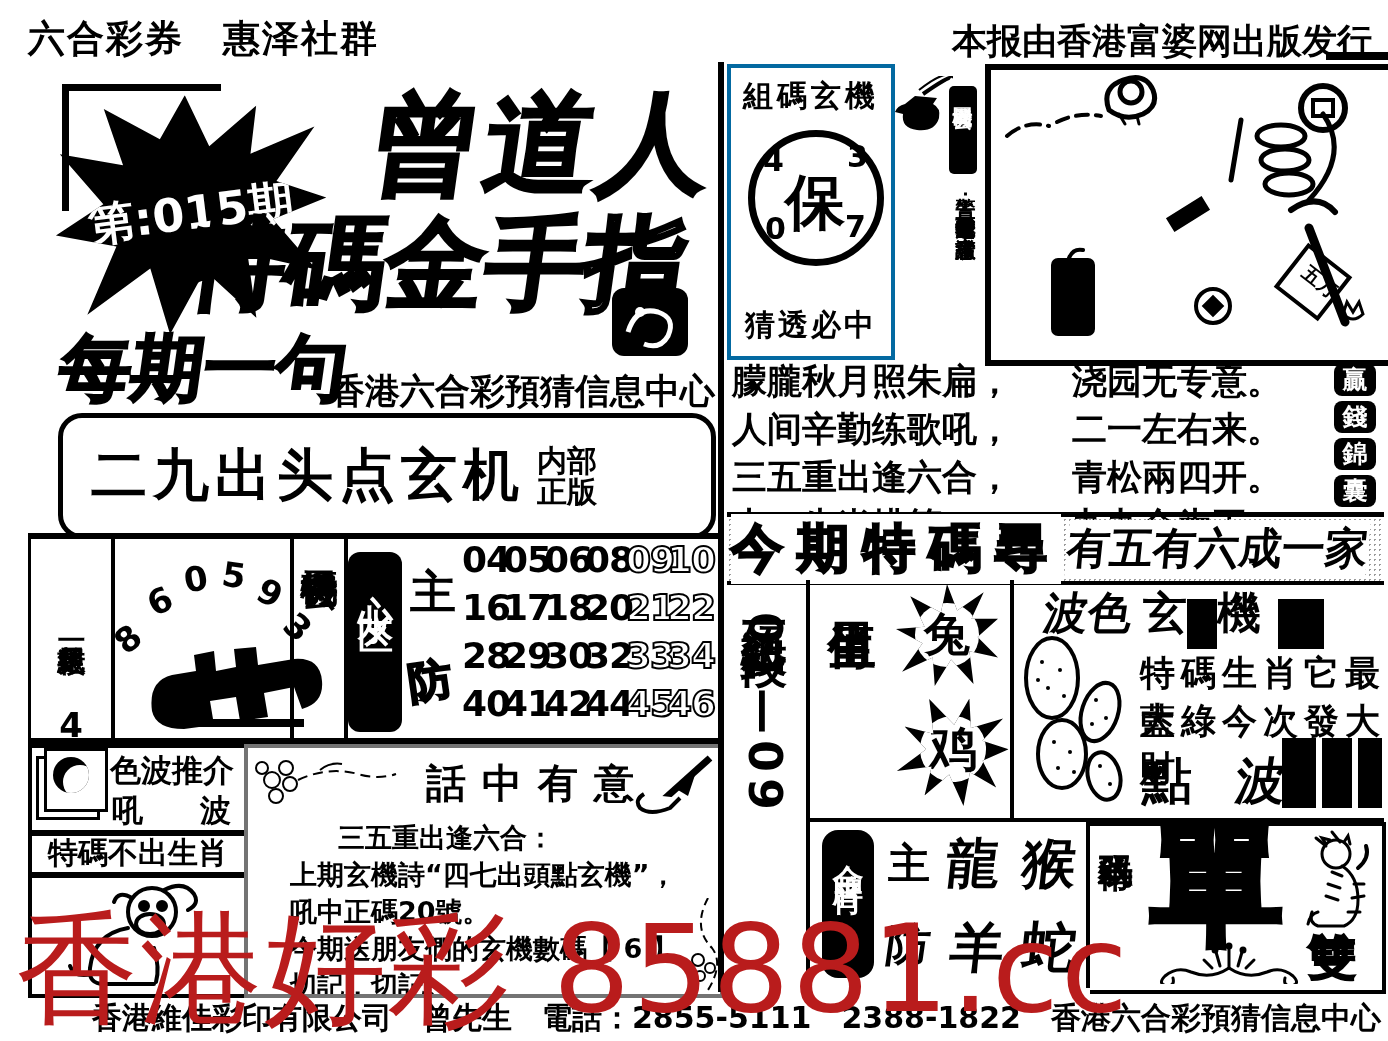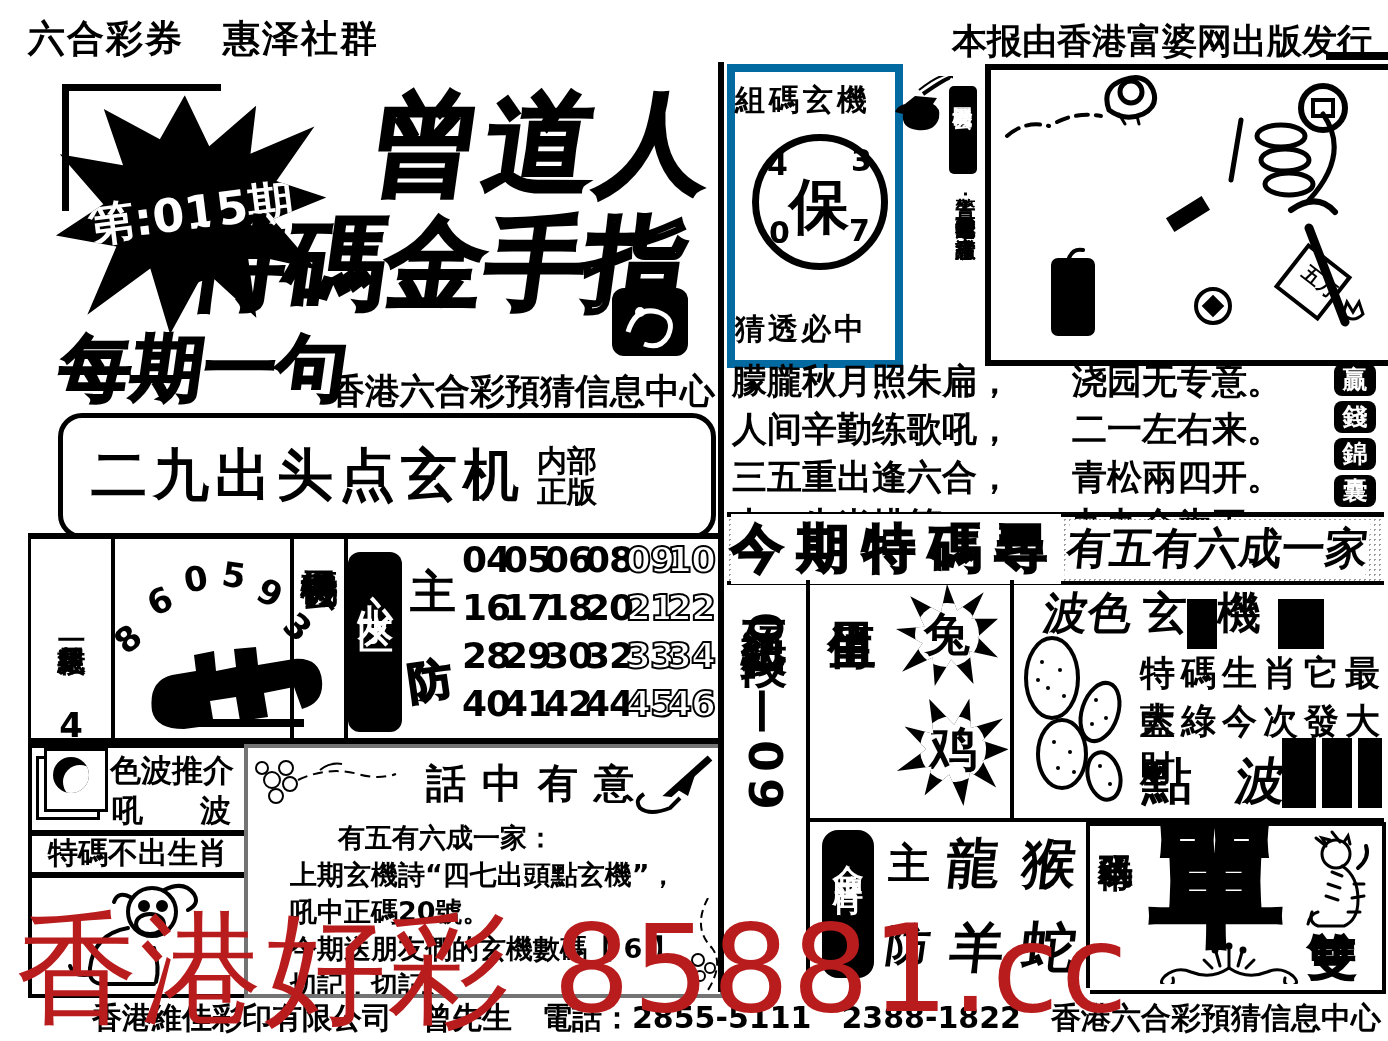--- a/index.html
+++ b/index.html
@@ -153,39 +153,39 @@
         <path d="M70 20 q10 -8 22 -6"></path>
       </g>
     </svg>
     <svg class="ab" style="left:382px;top:4px;" width="86" height="66" viewBox="0 0 86 66">
       <line x1="22" y1="58" x2="80" y2="6" stroke="#000" stroke-width="7"></line>
       <path d="M48 38 L66 20 L58 44 Z" fill="#000"></path>
       <path d="M14 42 q-10 6 -4 14 q10 8 30 0 l10 -10" fill="#fff" stroke="#000" stroke-width="4"></path>
     </svg>
     <div class="b" style="margin:8px 0 0 178px;font-size:40px;letter-spacing:16px;">話中有意</div>
     <div style="margin:8px 0 0 42px;font-size:27px;line-height:37px;font-weight:600;">
-      <div style="text-indent:48px;">有五有六成一家：</div>
+      <div style="text-indent:48px;">三五重出逢六合：</div>
       <div>上期玄機詩“四七出頭點玄機”，</div>
       <div>吼中正碼20號。</div>
       <div>今期送朋友們的玄機數碼【 6 】</div>
       <div>切記，切記。</div>
     </div>
     <svg class="ab" style="left:420px;top:150px;" width="50" height="94" viewBox="0 0 50 94">
       <g fill="none" stroke="#000" stroke-width="2">
         <path d="M40 0 q-16 30 4 50 q12 16 -4 42" stroke-dasharray="8 5"></path>
         <circle cx="30" cy="62" r="6"></circle>
           <circle cx="42" cy="70" r="5"></circle>
           <circle cx="32" cy="78" r="5"></circle>
       </g>
     </svg>
   </div>
 
   <div class="ab" style="left:718px;top:62px;width:6px;height:930px;background:#000;"></div>
 
-  <div class="ab" style="left:727px;top:64px;width:160px;height:288px;border:8px solid #0369a1;">
+  <div class="ab" style="left:727px;top:64px;width:160px;height:288px;border:4px solid #0369a1;text-align:center;">
     <div class="bb" style="font-size:30px;margin-top:8px;letter-spacing:4px;">組碼玄機</div>
     <div class="ab" style="left:17px;top:62px;width:122px;height:122px;border:7px solid #000;border-radius:50%;">
       <span class="ab bb" style="left:30px;top:26px;font-size:60px;">保</span>
       <span class="ab b" style="left:8px;top:6px;font-size:30px;">4</span>
       <span class="ab b" style="left:92px;top:2px;font-size:30px;">3</span>
       <span class="ab b" style="left:10px;top:74px;font-size:30px;">0</span>
       <span class="ab b" style="left:90px;top:72px;font-size:30px;">7</span>
     </div>
     <div class="ab bb" style="left:0;bottom:10px;width:100%;font-size:30px;letter-spacing:3px;">猜透必中</div>
   </div>

